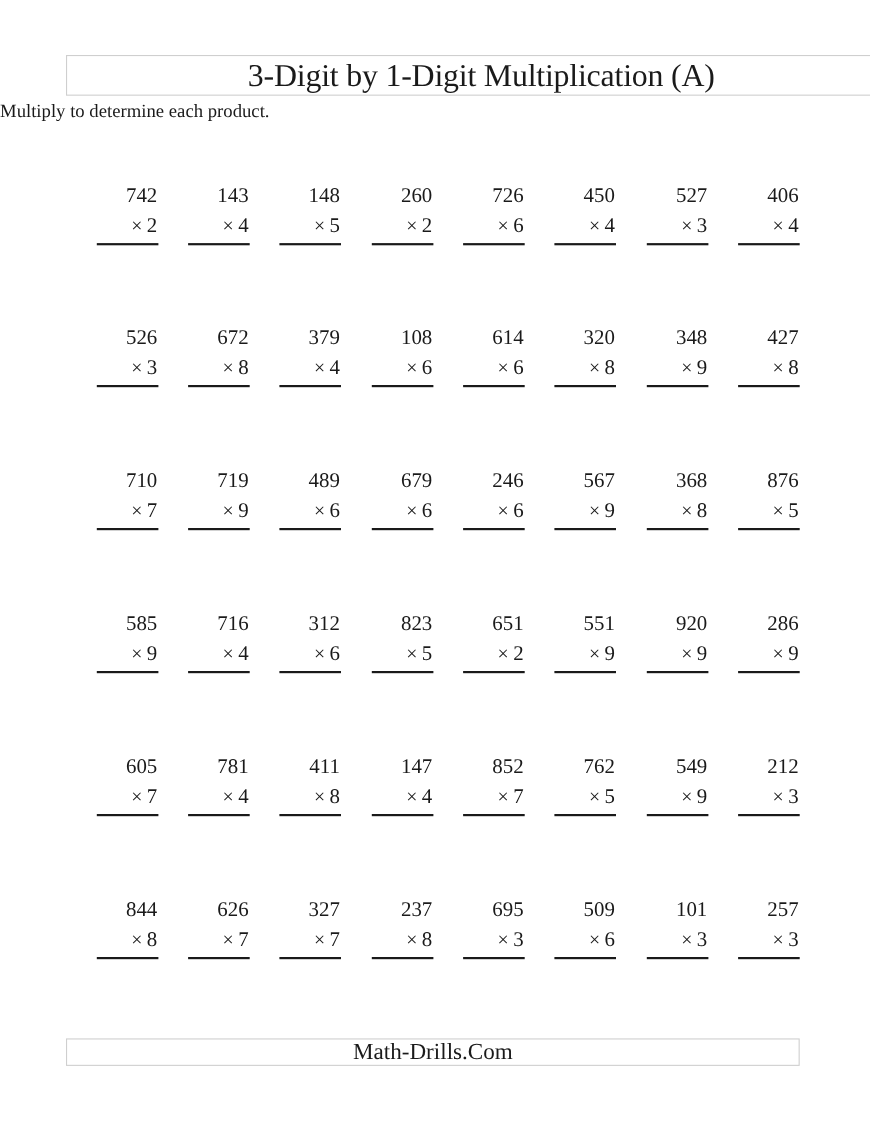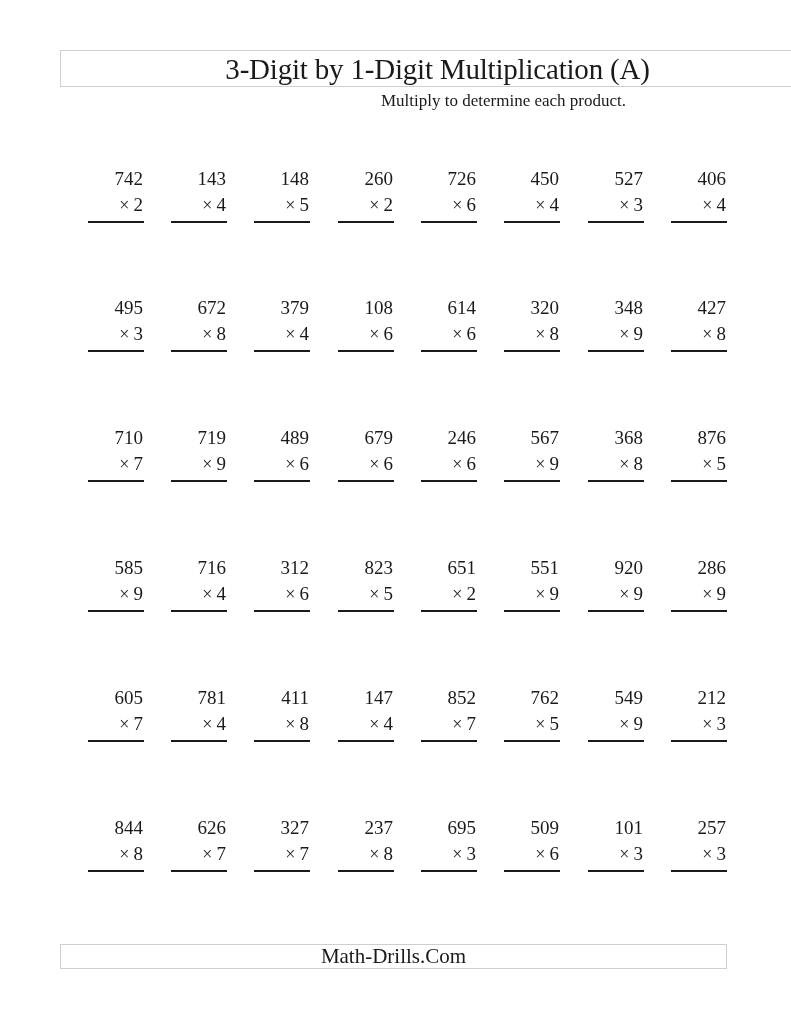--- a/index.html
+++ b/index.html
@@ -1,21 +1,21 @@
 <!DOCTYPE html>
 <html><head>
 <meta charset="utf-8">
 <style>
   html, body { margin: 0; padding: 0; background: #ffffff; }
   body { width: 791px; height: 1024px; position: relative; overflow: hidden;
          font-family: "Liberation Serif", "DejaVu Serif", serif; color: #1a1a1a; }
   .title-box { position: absolute; left: 60px; top: 50px; width: 755px; height: 37px;
                border: 1px solid #cfcfcf; box-sizing: border-box; text-align: center; }
   .title { font-size: 29px; line-height: 36px; letter-spacing: -0.2px; }
-  .subtitle { position: absolute; left: 0; width: 626px; top: 90px; text-align: right;
+  .subtitle { position: absolute; left: 0; width: 626px; top: 90px; text-align: left;
               font-size: 17px; line-height: 22px; }
   .grid { position: absolute; left: 0; top: 0; width: 791px; height: 752px; }
   .problem { position: absolute; width: 56px; text-align: right; font-size: 19px; }
   .problem .top { height: 26px; line-height: 26px; padding-right: 1px; }
   .problem .bottom { height: 26px; line-height: 26px; padding-right: 1px; }
   .problem .times { font-size: 18px; margin-right: 4px; }
   .problem .rule { height: 2px; background: #1a1a1a; margin-top: 3px; }
   .footer-box { position: absolute; left: 60px; top: 944px; width: 667px; height: 25px;
                 border: 1px solid #cfcfcf; box-sizing: border-box; text-align: center; }
   .footer { font-size: 21px; line-height: 23px; text-align: center; }
@@ -63,21 +63,21 @@
       <div class="top">527</div>
       <div class="bottom"><span class="times">×</span><span>3</span></div>
       <div class="rule"></div>
     </div>
     <div class="problem" style="left: 671px; top: 166px;">
       <div class="top">406</div>
       <div class="bottom"><span class="times">×</span><span>4</span></div>
       <div class="rule"></div>
     </div>
     <div class="problem" style="left: 88px; top: 295px;">
-      <div class="top">495</div>
+      <div class="top">526</div>
       <div class="bottom"><span class="times">×</span><span>3</span></div>
       <div class="rule"></div>
     </div>
     <div class="problem" style="left: 171px; top: 295px;">
       <div class="top">672</div>
       <div class="bottom"><span class="times">×</span><span>8</span></div>
       <div class="rule"></div>
     </div>
     <div class="problem" style="left: 254px; top: 295px;">
       <div class="top">379</div>

